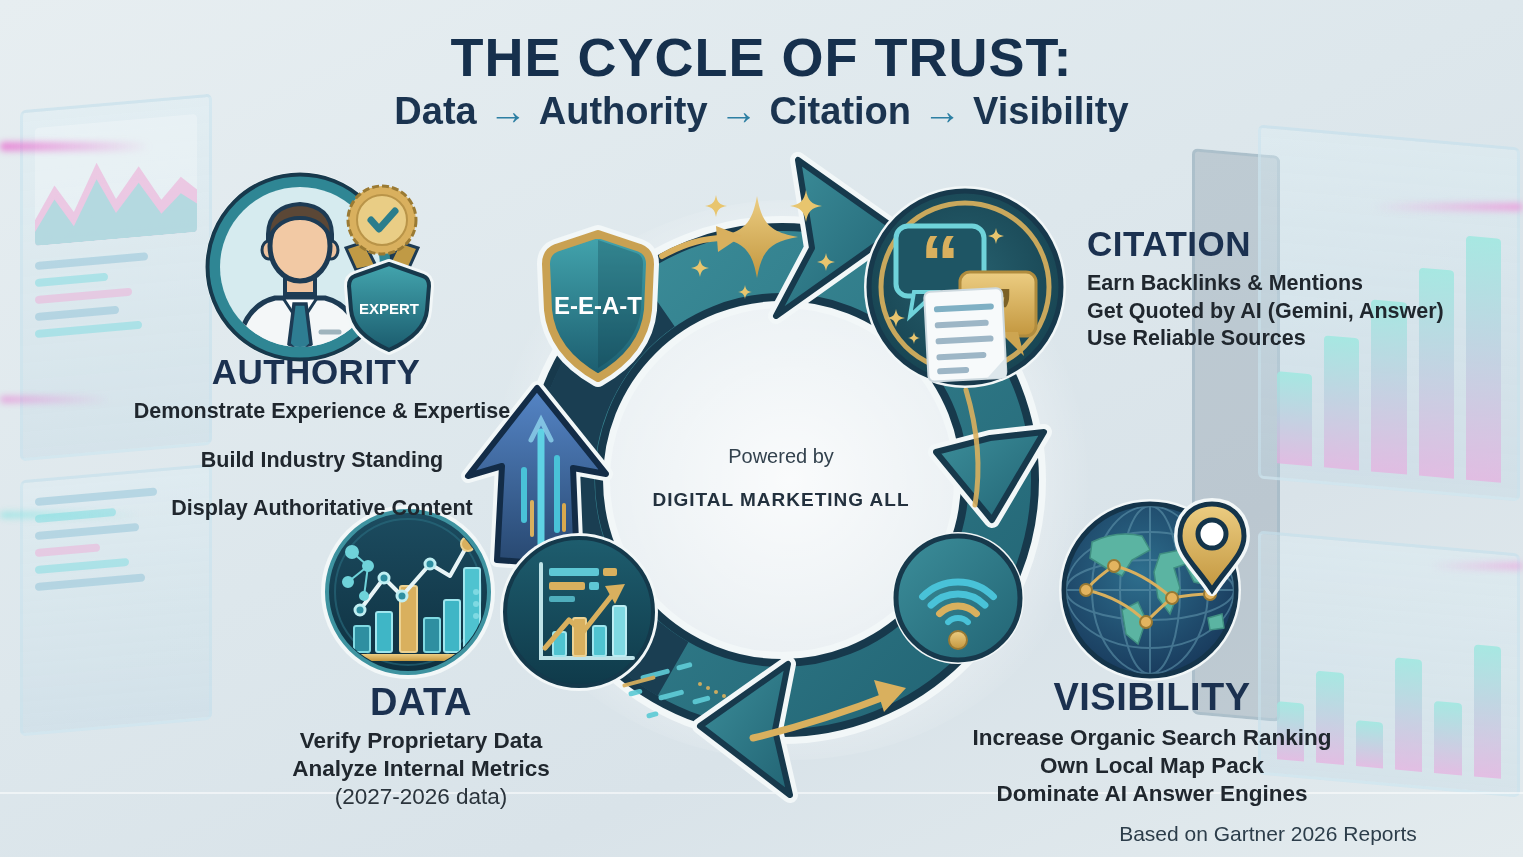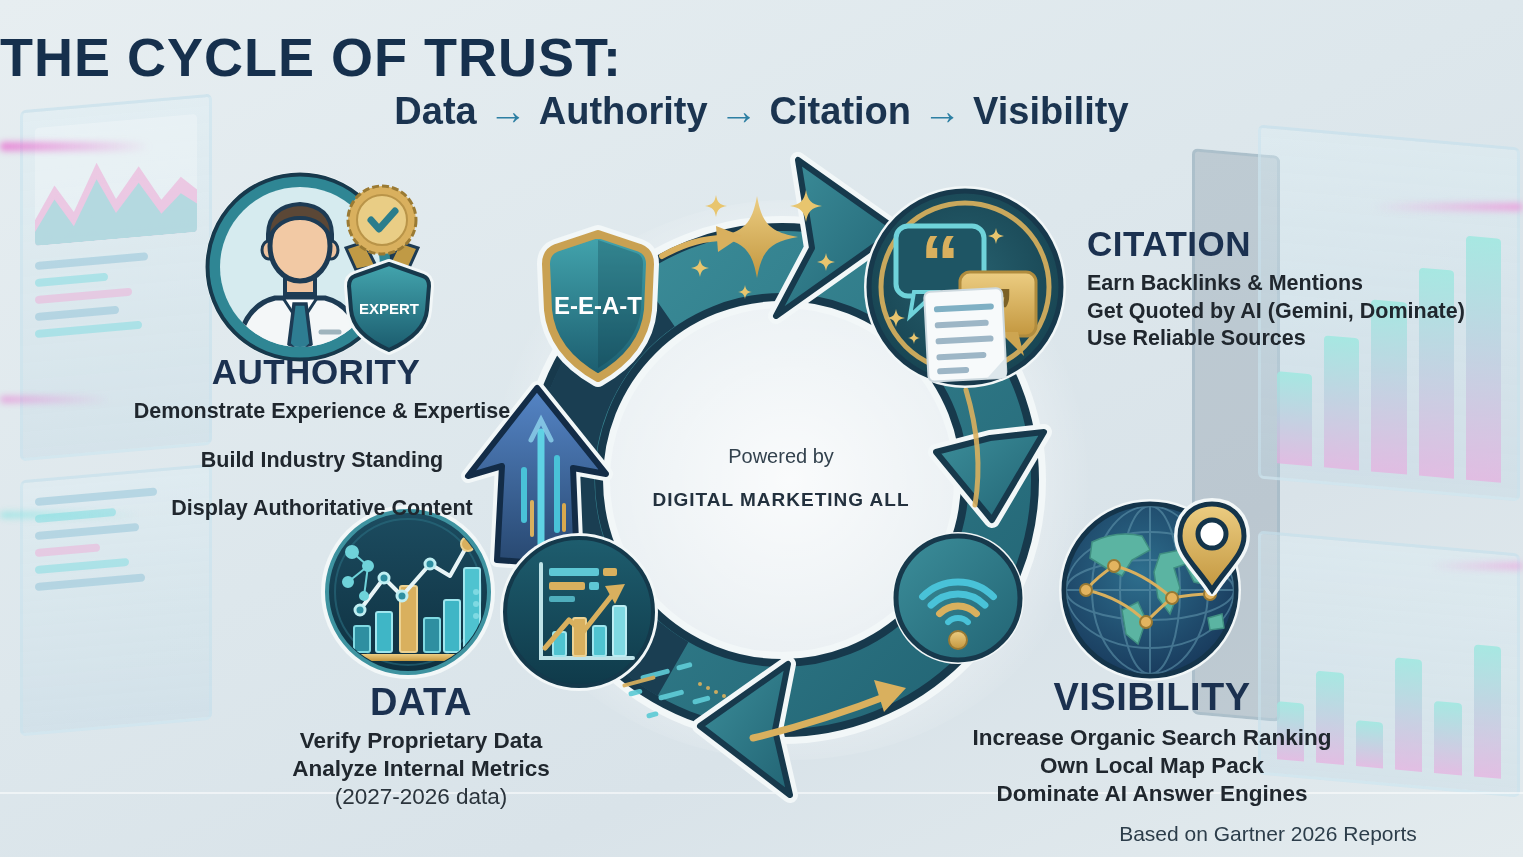--- a/index.html
+++ b/index.html
@@ -28,21 +28,21 @@
   .tbars i{display:block;height:8px;border-radius:4px;background:rgba(150,196,216,.55);}
   .tbars i.pink{background:rgba(236,176,216,.55);} .tbars i.teal{background:rgba(140,222,226,.6);}
   .bchart{position:absolute;left:16px;right:16px;bottom:14px;display:flex;align-items:flex-end;gap:12px;}
   .bchart i{display:block;flex:1;border-radius:4px 4px 0 0;
     background:linear-gradient(180deg,rgba(158,232,224,.85),rgba(233,170,223,.65));}
   .glow{position:absolute;filter:blur(3px);border-radius:4px;}
   .floorline{position:absolute;left:0;right:0;top:792px;height:2px;background:rgba(255,255,255,.55);}
   .centerGlow{position:absolute;left:480px;top:200px;width:620px;height:560px;border-radius:50%;
     background:radial-gradient(circle,rgba(255,255,255,.85) 0%,rgba(255,255,255,.35) 55%,rgba(255,255,255,0) 72%);}
   
-  .title{left:0;right:0;top:26px;text-align:left;font-size:54px;font-weight:800;
+  .title{left:0;right:0;top:26px;text-align:center;font-size:54px;font-weight:800;
     color:#16304d;letter-spacing:1px;}
   .subtitle{left:0;right:0;top:90px;text-align:center;font-size:38px;font-weight:700;color:#1b3450;}
   .subtitle .arr{color:#2d7fa3;margin:0 12px;}
   .secTitle{font-weight:800;color:#1b3150;letter-spacing:.5px;}
   .secLines{display:flex;flex-direction:column;color:#20272e;font-weight:600;justify-content:space-between;}
   .center-al{text-align:center;} .left-al{text-align:left;}
   .authTitle{left:28px;top:352px;width:576px;font-size:35px;}
   .authLines{left:42px;top:398px;width:560px;font-size:21.5px;line-height:26.5px;gap:22px;}
   .citTitle{left:1087px;top:224px;width:420px;font-size:35px;}
   .citLines{left:1087px;top:270px;width:430px;font-size:21.5px;line-height:27.5px;}
@@ -404,21 +404,21 @@
   <div class="abs secTitle center-al authTitle">AUTHORITY</div>
   <div class="abs secLines center-al authLines">
     <span>Demonstrate Experience &amp; Expertise</span>
     <span>Build Industry Standing</span>
     <span>Display Authoritative Content</span>
   </div>
 
   <div class="abs secTitle left-al citTitle">CITATION</div>
   <div class="abs secLines left-al citLines">
     <span>Earn Backlinks &amp; Mentions</span>
-    <span>Get Quoted by AI (Gemini, Dominate)</span>
+    <span>Get Quoted by AI (Gemini, Answer)</span>
     <span>Use Reliable Sources</span>
   </div>
 
   <div class="abs secTitle center-al dataTitle">DATA</div>
   <div class="abs secLines center-al dataLines">
     <span>Verify Proprietary Data</span>
     <span>Analyze Internal Metrics</span>
     <span class="dataNote">(2027-2026 data)</span>
   </div>
 

